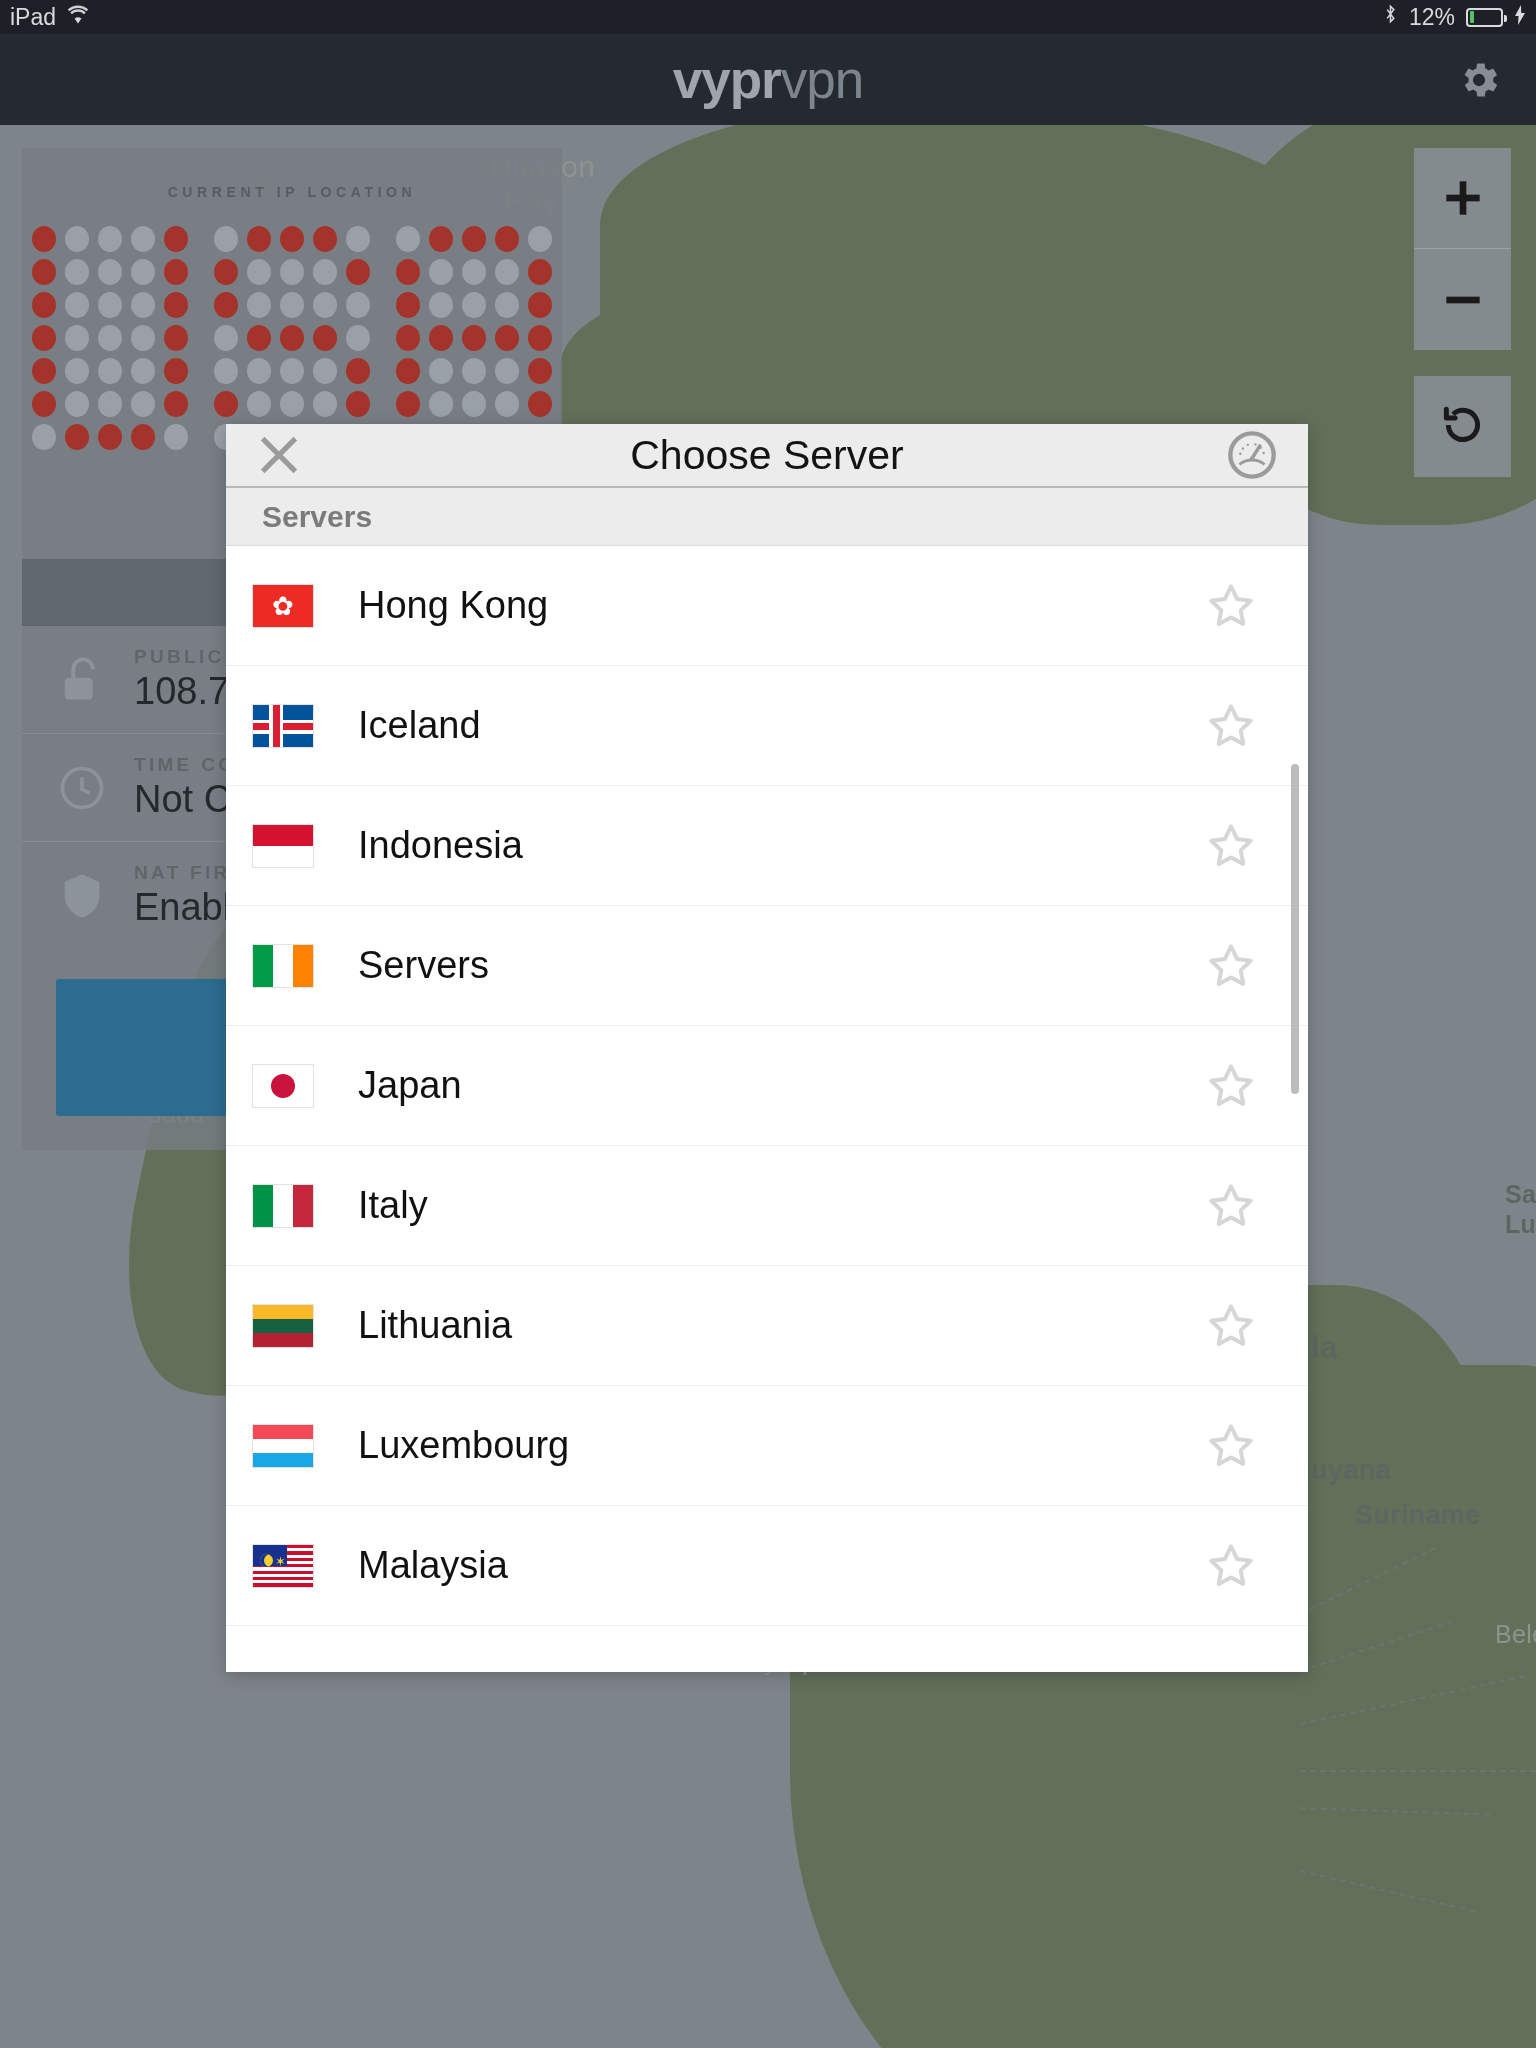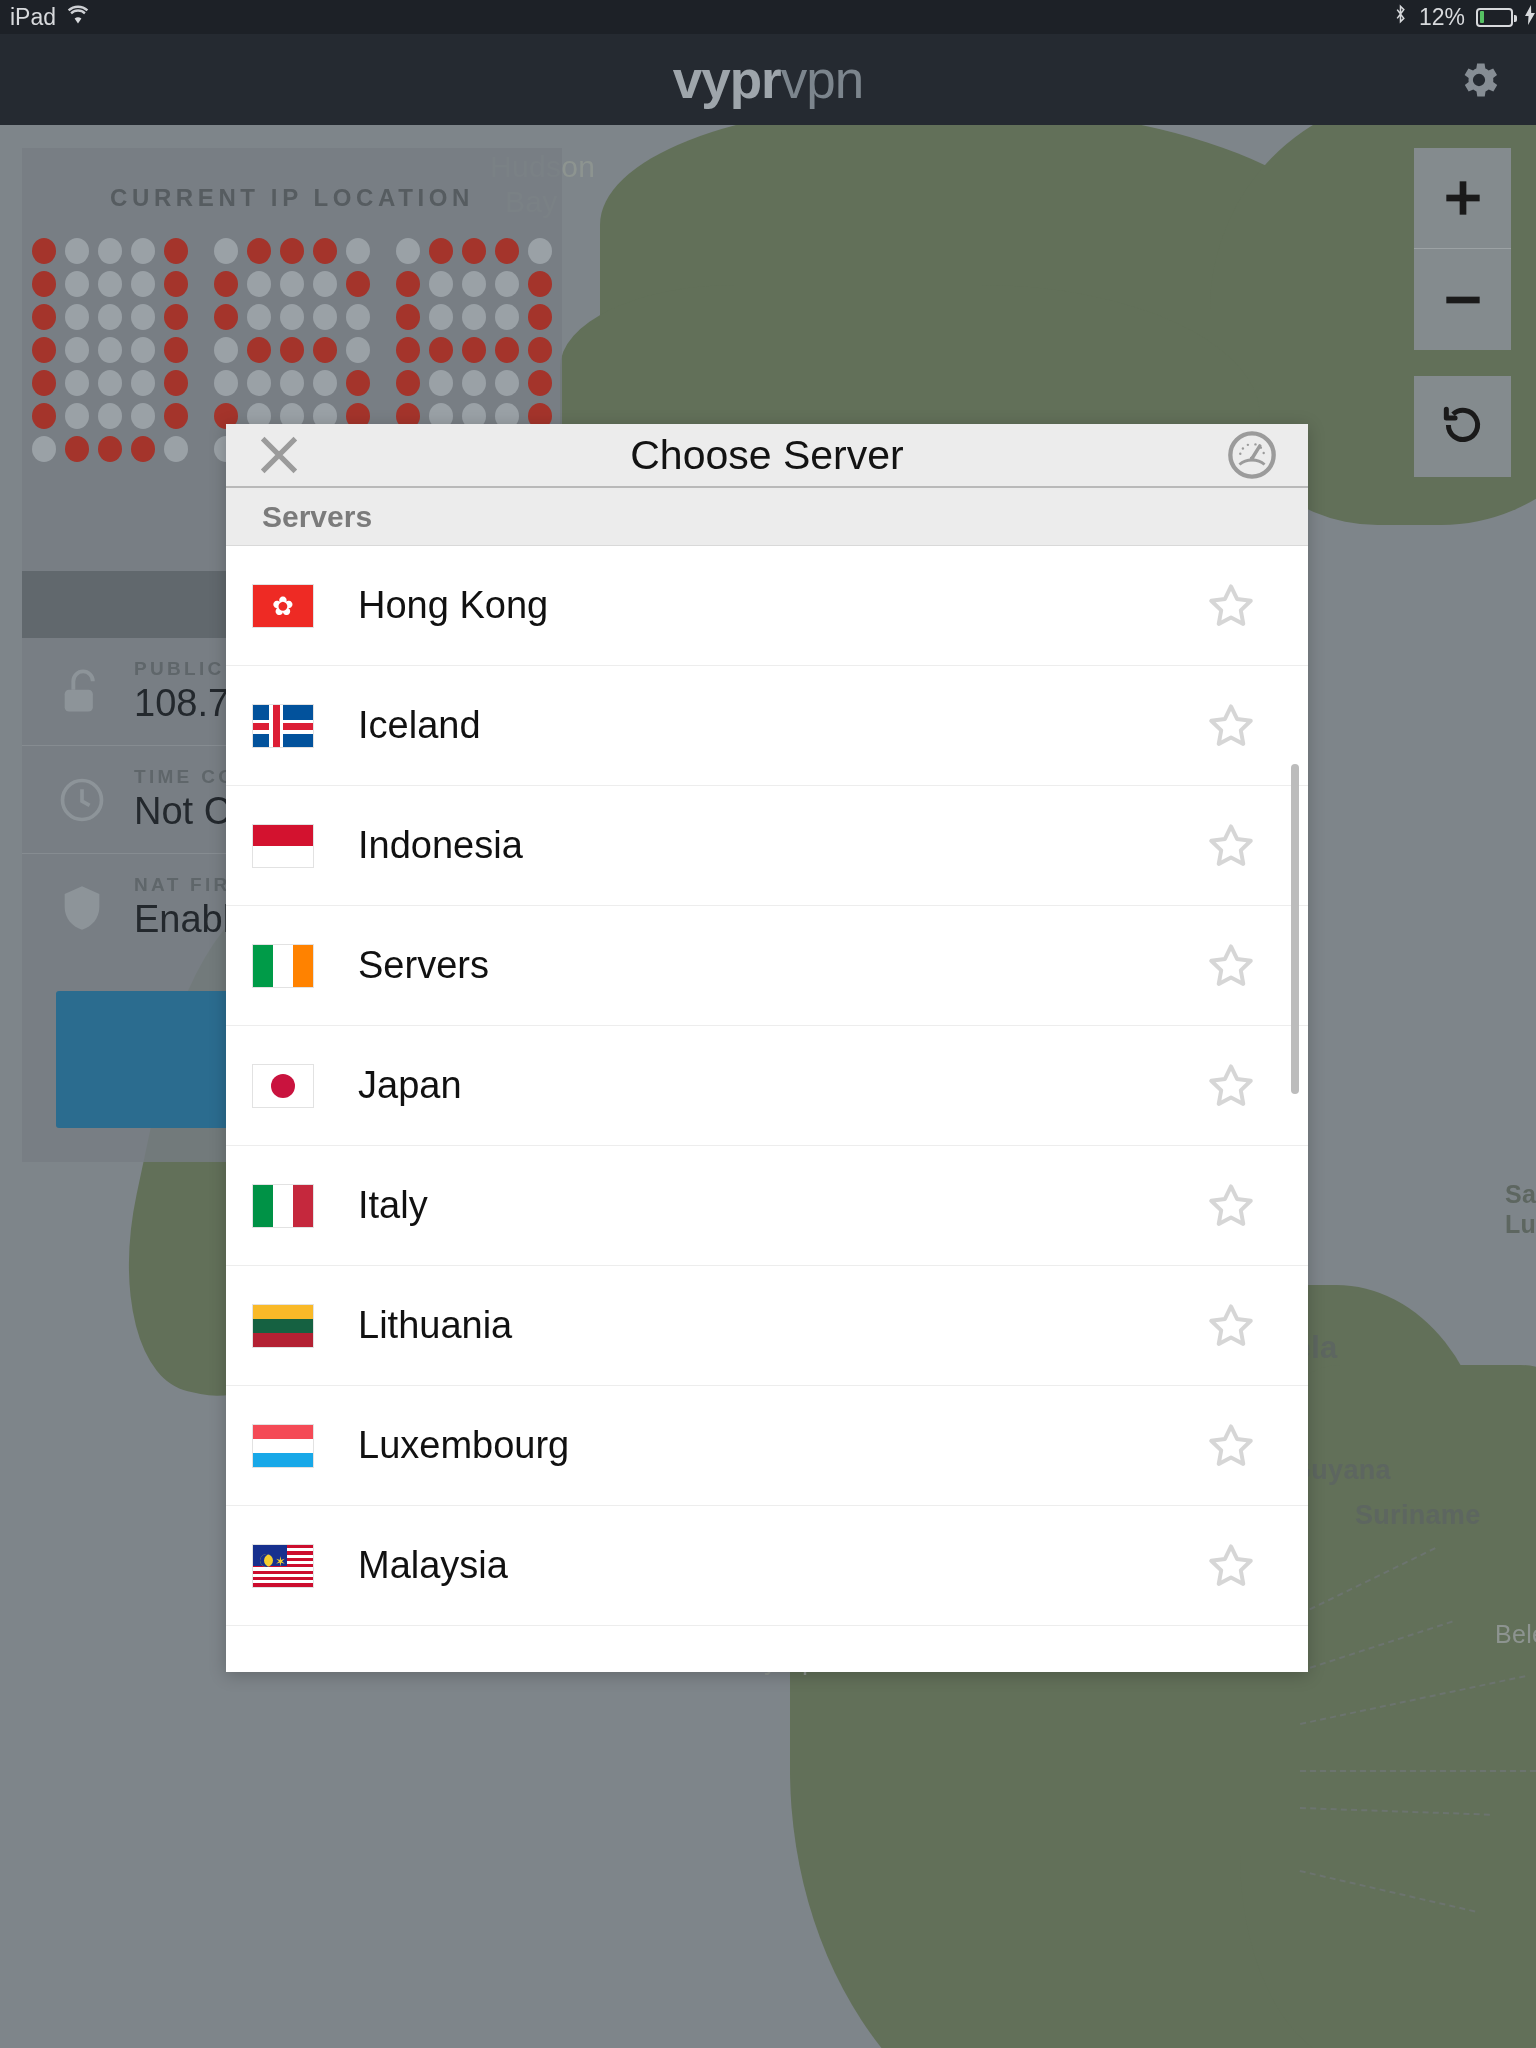--- a/index.html
+++ b/index.html
@@ -25,21 +25,21 @@
   .citydot{ position:absolute;width:7px;height:7px;border-radius:50%;background:#6b736d;}
 
   
   #statusbar{
     position:absolute; left:0; top:0; width:1536px; height:34px;
     background:#1d2127; color:#d8dadd; font-size:23px;
     display:flex; align-items:center; z-index:40;
   }
   #statusbar .sb-left{ position:absolute; left:10px; display:flex; align-items:center; gap:9px;}
   #statusbar .sb-mid{ position:absolute; left:0; width:100%; text-align:center;}
-  #statusbar .sb-right{ position:absolute; right:0; display:flex; align-items:center; gap:11px;}
+  #statusbar .sb-right{ position:absolute; right:10px; display:flex; align-items:center; gap:11px;}
   .batt{ width:37px;height:19px;border:2px solid #d8dadd;border-radius:4px;position:relative;}
   .batt::after{content:"";position:absolute;right:-6px;top:5px;width:3px;height:7px;background:#d8dadd;border-radius:0 2px 2px 0;}
   .batt i{position:absolute;left:1.5px;top:1.5px;bottom:1.5px;width:13%;background:#56c163;border-radius:1px;display:block;}
 
   #appbar{
     position:absolute; left:0; top:34px; width:1536px; height:91px;
     background:#252a31; z-index:40;
   }
   #brand{
     position:absolute; left:0; top:0; width:100%; height:91px;
@@ -49,21 +49,21 @@
   #brand .vypr{ color:#9ea5ab; font-weight:bold;}
   #brand .vpn{ color:#7c858d; font-weight:normal;}
   #gear{ position:absolute; right:34px; top:50%; transform:translateY(-50%);
          width:46px;height:46px; color:#868d94;}
 
   
   #side-panel{
     position:absolute; left:22px; top:148px; width:540px;
     background:rgba(118,125,130,.82); z-index:20; overflow:hidden;
   }
-  #ip-head{ text-align:center; color:#565c60; font-size:24px; font-weight:bold;
+  #ip-head{ text-align:center; color:#565c60; font-size:14px; font-weight:bold;
             letter-spacing:4.6px; padding:36px 0 26px;}
   #dotmatrix{ display:flex; justify-content:center; gap:26px; padding-bottom:22px;}
   .letter{ display:grid; grid-template-columns:repeat(5,1fr); gap:7px 9px;}
   .dot{ width:24px;height:26px;border-radius:50%;background:#9aa1a6;}
   .dot.on{ background:#a4342b;}
   #city-line{ text-align:center;font-size:47px;color:#21262b;padding:6px 0 26px;}
   #disconnected-bar{ background:rgba(96,103,108,.95); color:#cfd3d6; text-align:center;
     font-weight:bold; letter-spacing:4px; font-size:26px; padding:18px 0;}
   .info-row{ display:flex; align-items:center; gap:26px; padding:20px 34px;
              border-bottom:1px solid rgba(255,255,255,.11);}

